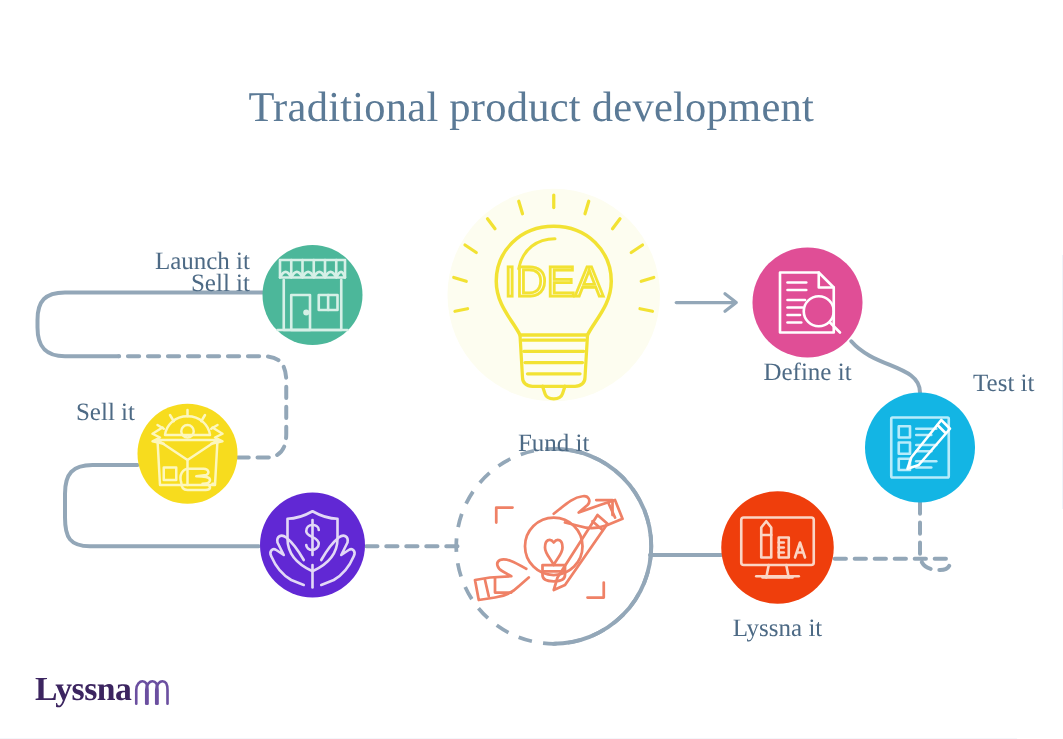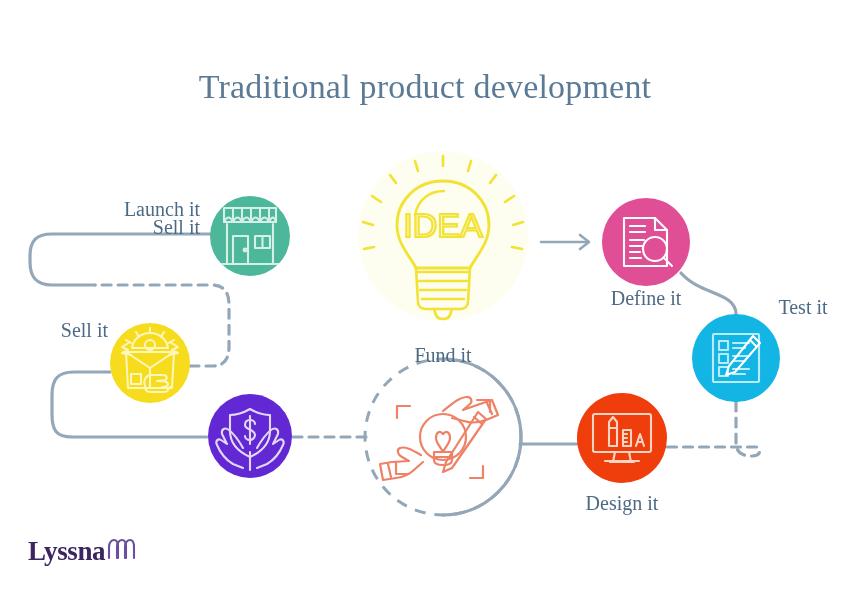--- a/index.html
+++ b/index.html
@@ -47,21 +47,21 @@
   }
   .label.right { text-align: right; }
   .label.center { text-align: center; }
   .label.left { text-align: center; }
   #logo {
     position: absolute;
     left: 28px;
     top: 538px;
     z-index: 5;
     display: flex;
-    align-items: flex-start;
+    align-items: flex-end;
     gap: 1px;
   }
   #logo-word {
     font-family: "Liberation Serif", serif;
     font-size: 27px;
     font-weight: 700;
     color: #3c2560;
     letter-spacing: -0.4px;
     line-height: 27px;
   }
@@ -309,21 +309,21 @@
   </svg>
 
   <div class="label right" style="left: 105px; top: 200px; width: 95px; color: rgb(77, 106, 133);">Launch it
 Sell it</div>
 
   <div class="label right" style="left: 28px; top: 321px; width: 80px; color: rgb(77, 106, 133);">Sell it</div>
 
 
   <div class="label center" style="left: 383px; top: 346px; width: 120px; color: rgb(77, 106, 133);">Fund it</div>
 
-  <div class="label center" style="left: 562px; top: 494px; width: 120px; color: rgb(77, 106, 133);">Design it</div>
+  <div class="label center" style="left: 562px; top: 494px; width: 120px; color: rgb(77, 106, 133);">Lyssna it</div>
 
   <div class="label left" style="left: 763px; top: 298px; width: 80px; color: rgb(77, 106, 133);">Test it</div>
 
   <div class="label center" style="left: 586px; top: 289px; width: 120px; color: rgb(77, 106, 133);">Define it</div>
 
   <div id="logo">
     <span id="logo-word">Lyssna</span>
     <svg id="logo-mark" width="30" height="22" viewBox="0 0 30 22">
       <g fill="none" stroke="#6b4fa0" stroke-width="2.1" stroke-linecap="round">
         <path d="M 3 20 L 3 9 C 3 4 6 2 8 2 C 10 2 12 4 12 9 L 12 20"></path>

